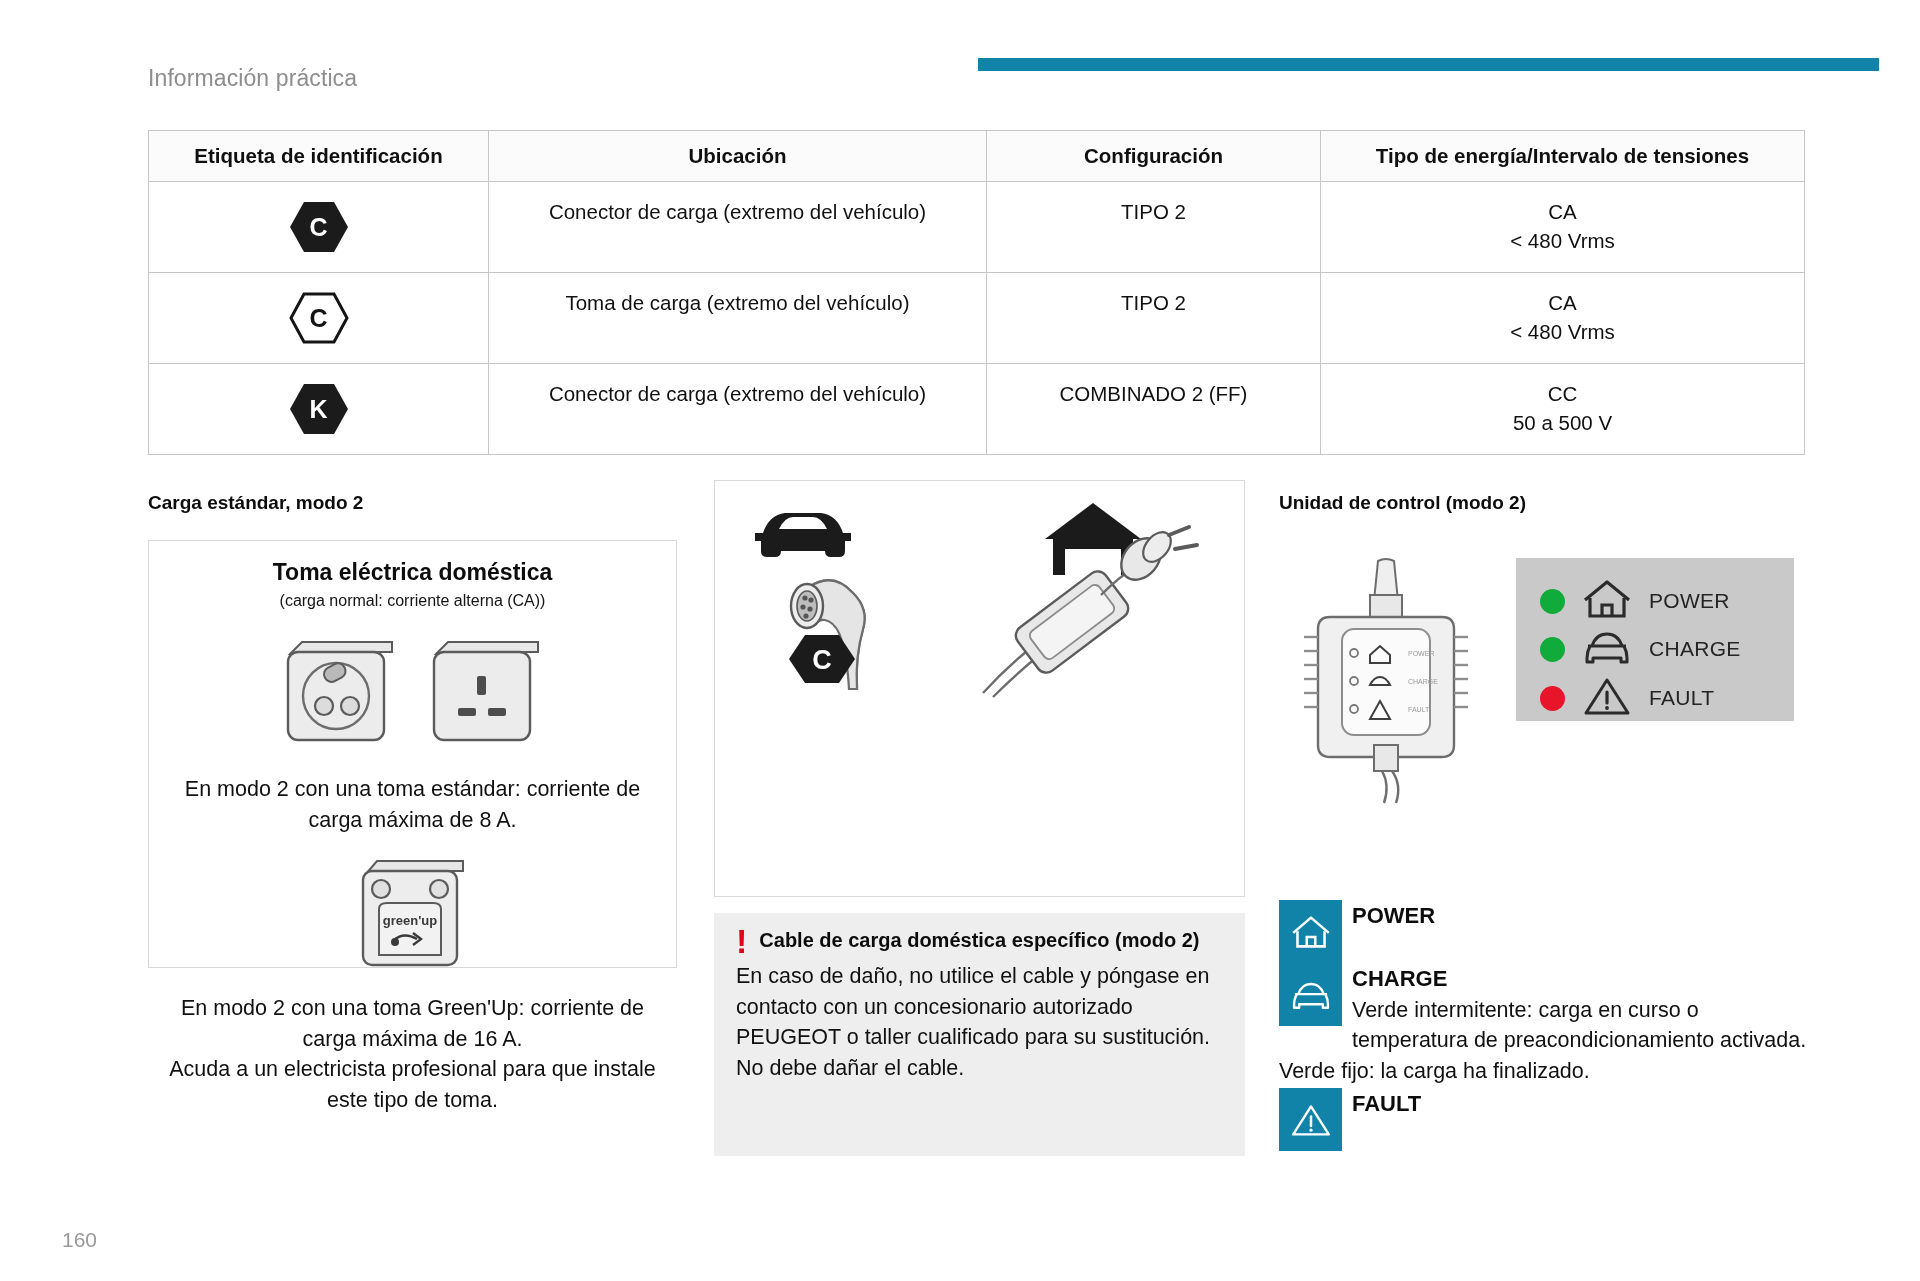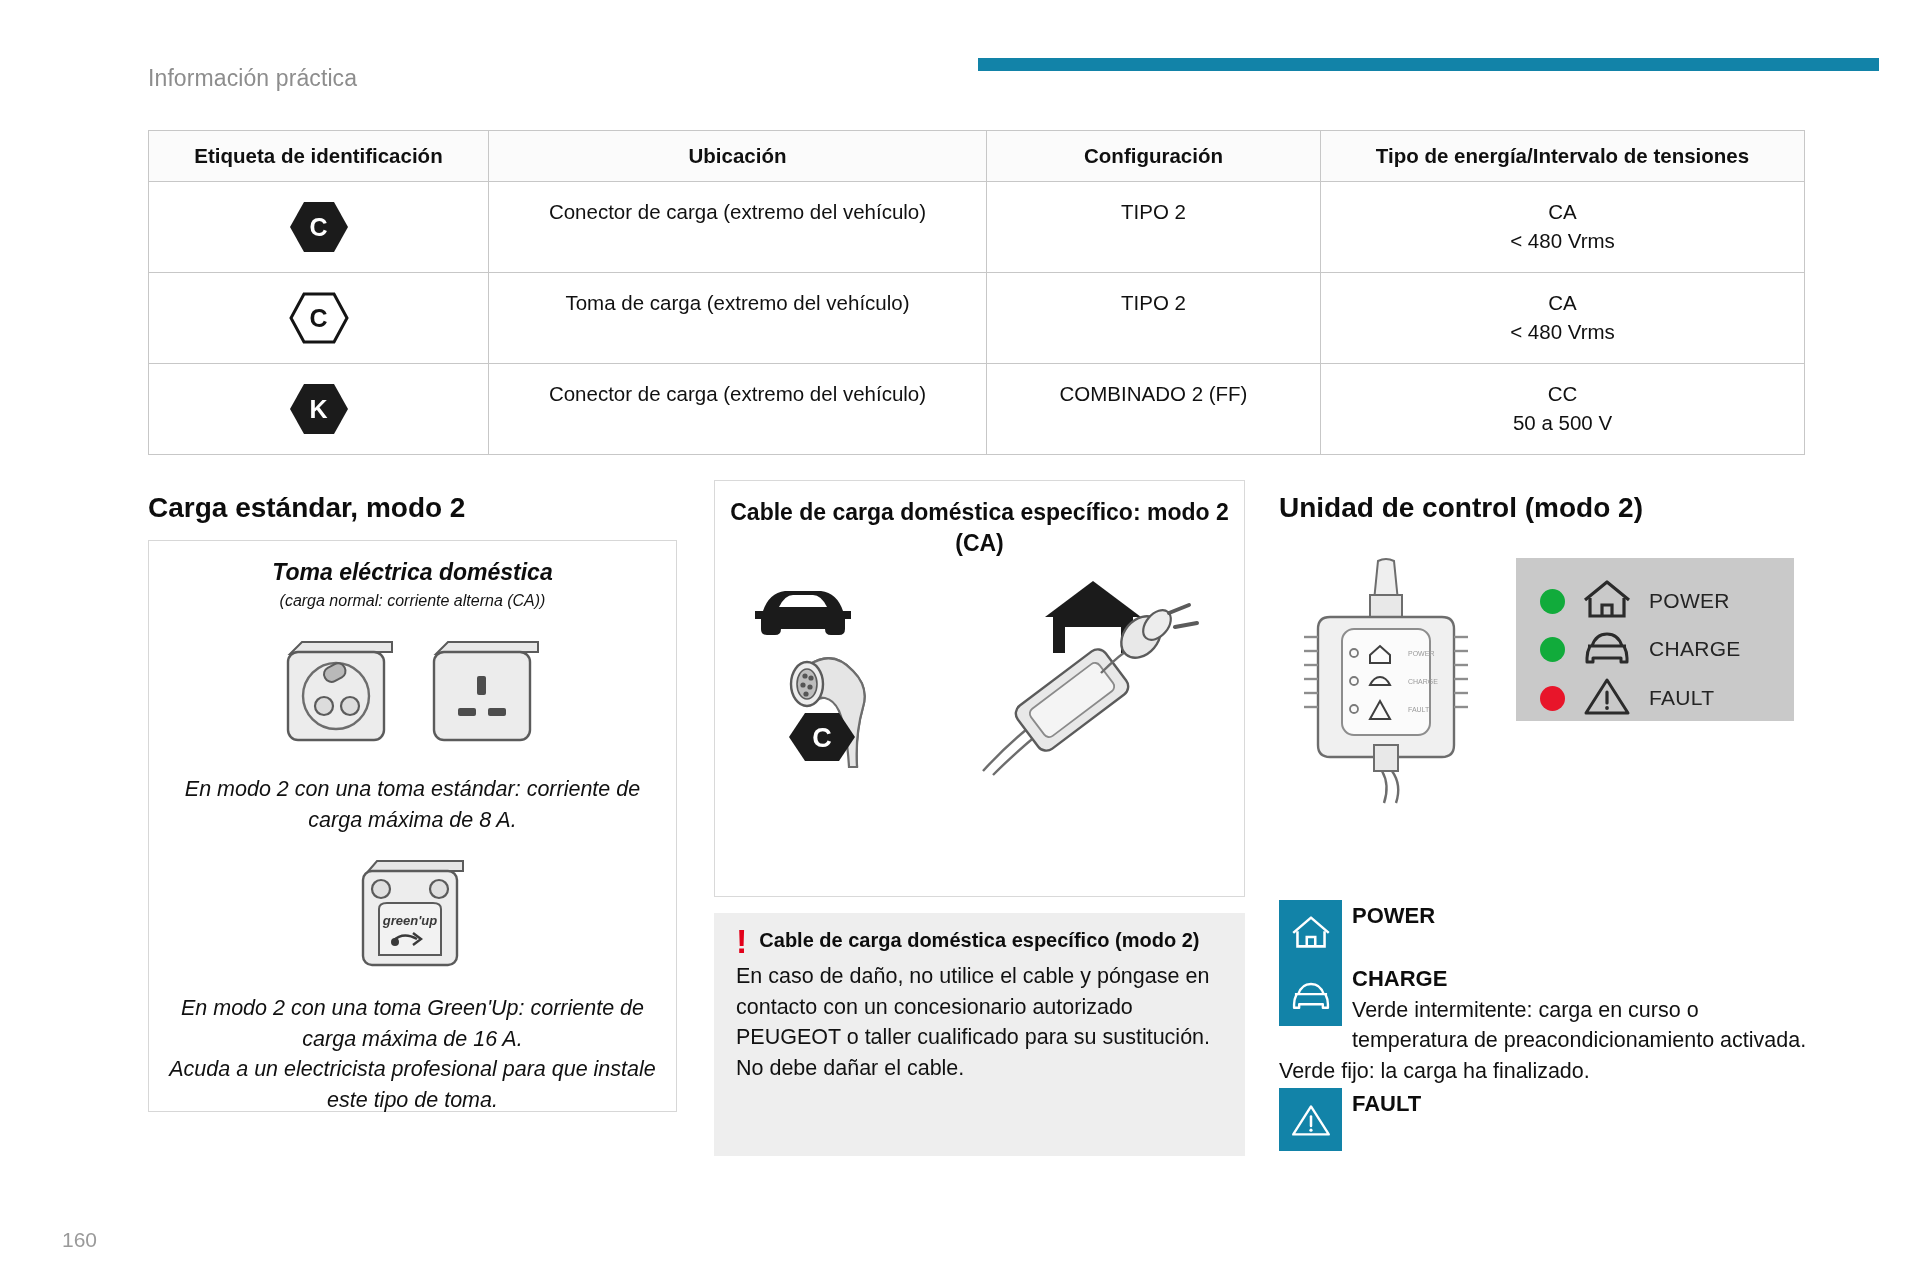--- a/index.html
+++ b/index.html
@@ -110,38 +110,37 @@
     font-size: 25px;
     font-weight: bold;
     line-height: 1;
   }
   .hex-filled .hex-letter { color: #ffffff; }
   .hex-outline .hex-letter { color: #141414; }
 
   
   .sec-head {
     position: absolute;
-    font-size: 28px;
+    font-size: 19px;
     font-weight: bold;
     color: #0d0d0d;
   }
   #head-left  { left: 148px; top: 492px; }
   #head-right { left: 1279px; top: 492px; }
 
   
   .panel-left {
     position: absolute;
     left: 148px;
     top: 540px;
     width: 529px;
-    height: 572px;
+    height: 428px;
     border: 1px solid #d7d7d7;
     background: #ffffff;
     box-sizing: border-box;
-    font-style: italic;
   }
   .panel-left .title1 {
     margin-top: 18px;
     text-align: center;
     font-size: 23px;
     font-weight: bold;
     color: #0d0d0d;
   }
   .panel-left .title2 {
     margin-top: 6px;
@@ -455,21 +454,20 @@
         <circle cx="44" cy="89" r="4" fill="#3a3a3a"></circle>
         <path d="M62 80 l8 6 l-8 6" fill="none" stroke="#3a3a3a" stroke-width="2.4"></path>
       </svg>
     </div>
 
     <div class="para para-b">En modo 2 con una toma Green'Up: corriente de carga máxima de 16 A.</div>
     <div class="para">Acuda a un electricista profesional para que instale este tipo de toma.</div>
   </div>
 
   <div class="panel-mid">
-    <div class="mid-title">Cable de carga doméstica específico: modo 2 (CA)</div>
     <div class="mid-figure">
       <svg width="470" height="212" viewBox="0 0 470 212" aria-hidden="true">
 
         <g>
           <path d="M18 46 q6 -18 22 -20 h36 q16 2 22 20 h8 v8 h-6 v10 q0 6 -6 6 h-8 q-6 0 -6 -6 h-44 q0 6 -6 6 h-8 q-6 0 -6 -6 v-10 h-6 v-8 z" fill="#1b1b1b"></path>
           <path d="M34 42 q6 -12 14 -12 h20 q8 0 14 12 z" fill="#ffffff"></path>
         </g>
 
         <g>
           <path d="M300 52 L348 16 L396 52 z" fill="#1b1b1b"></path>

